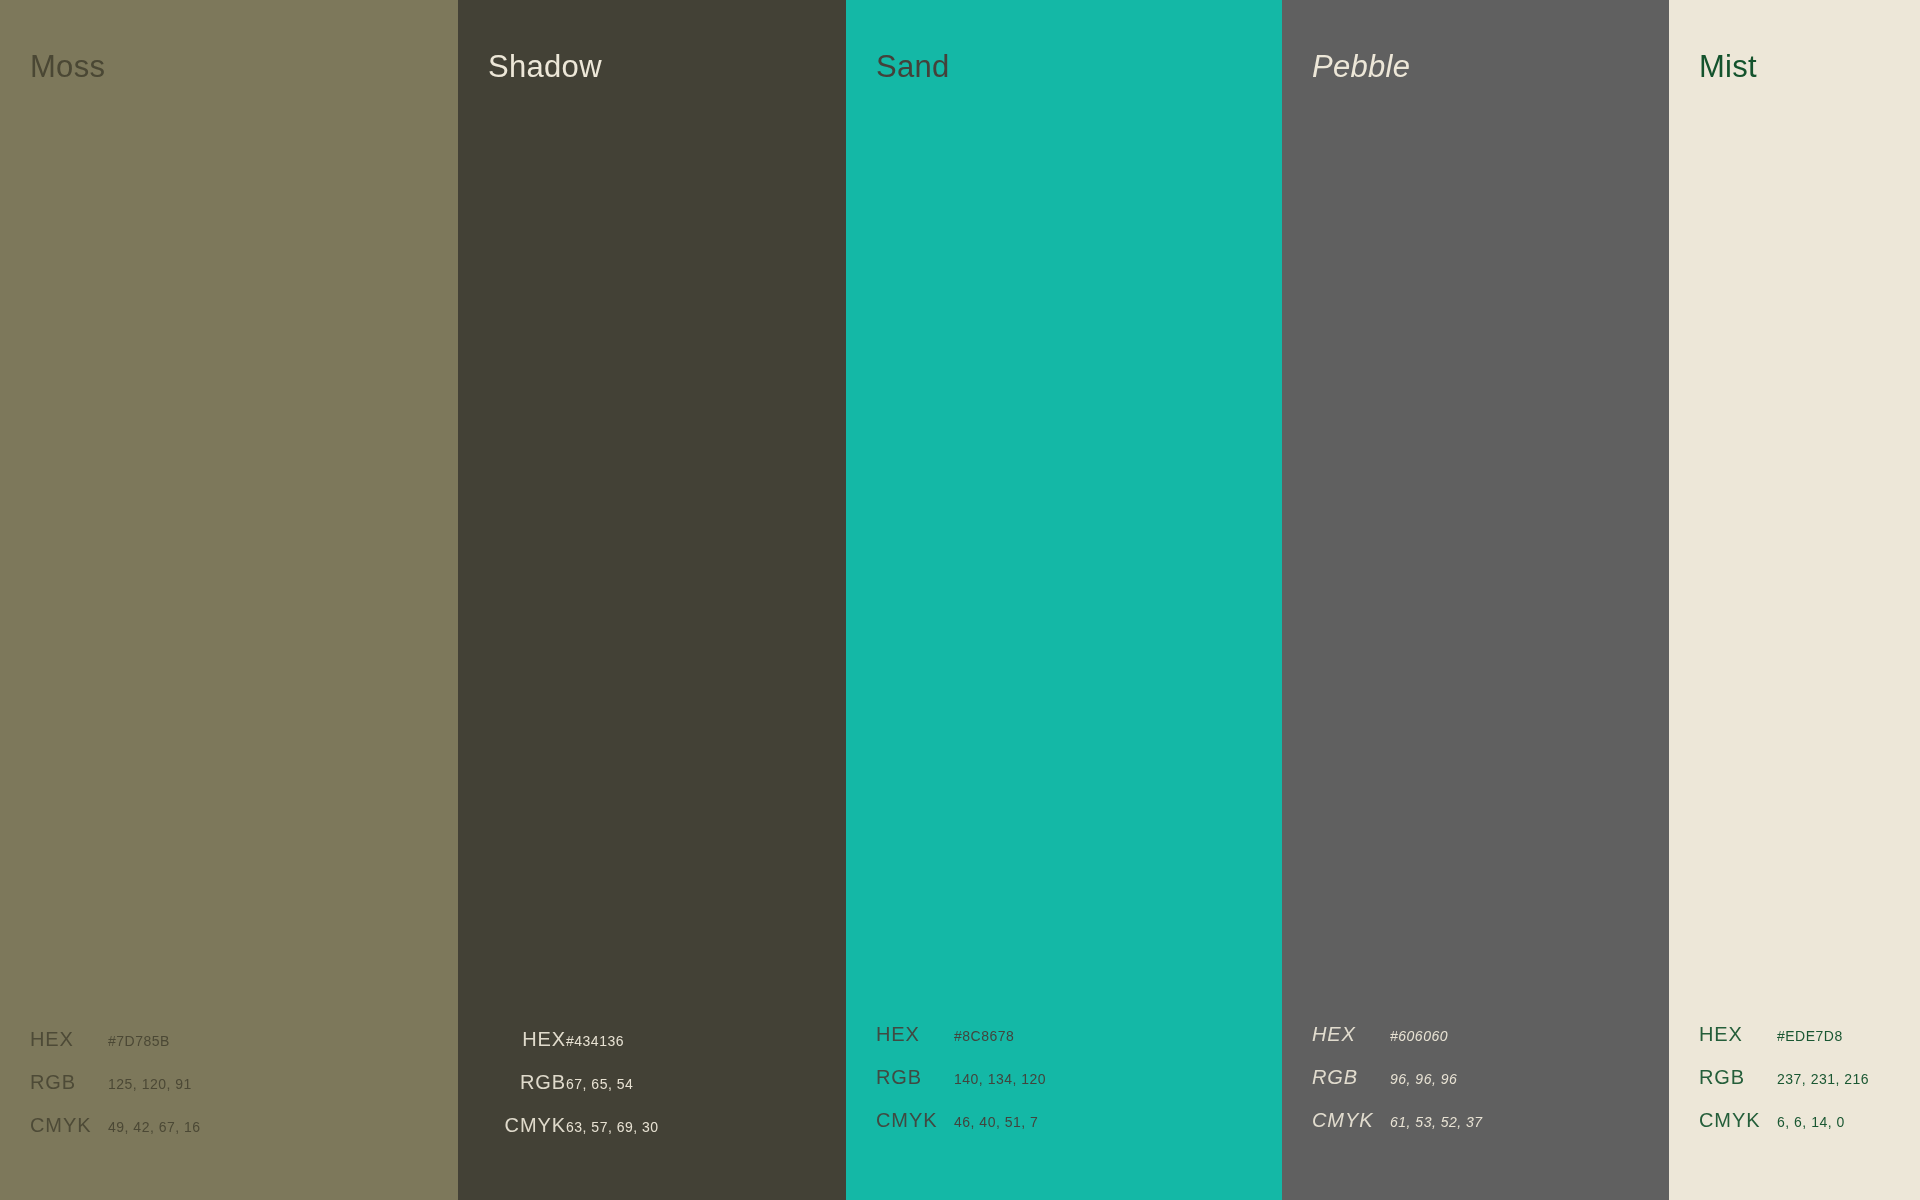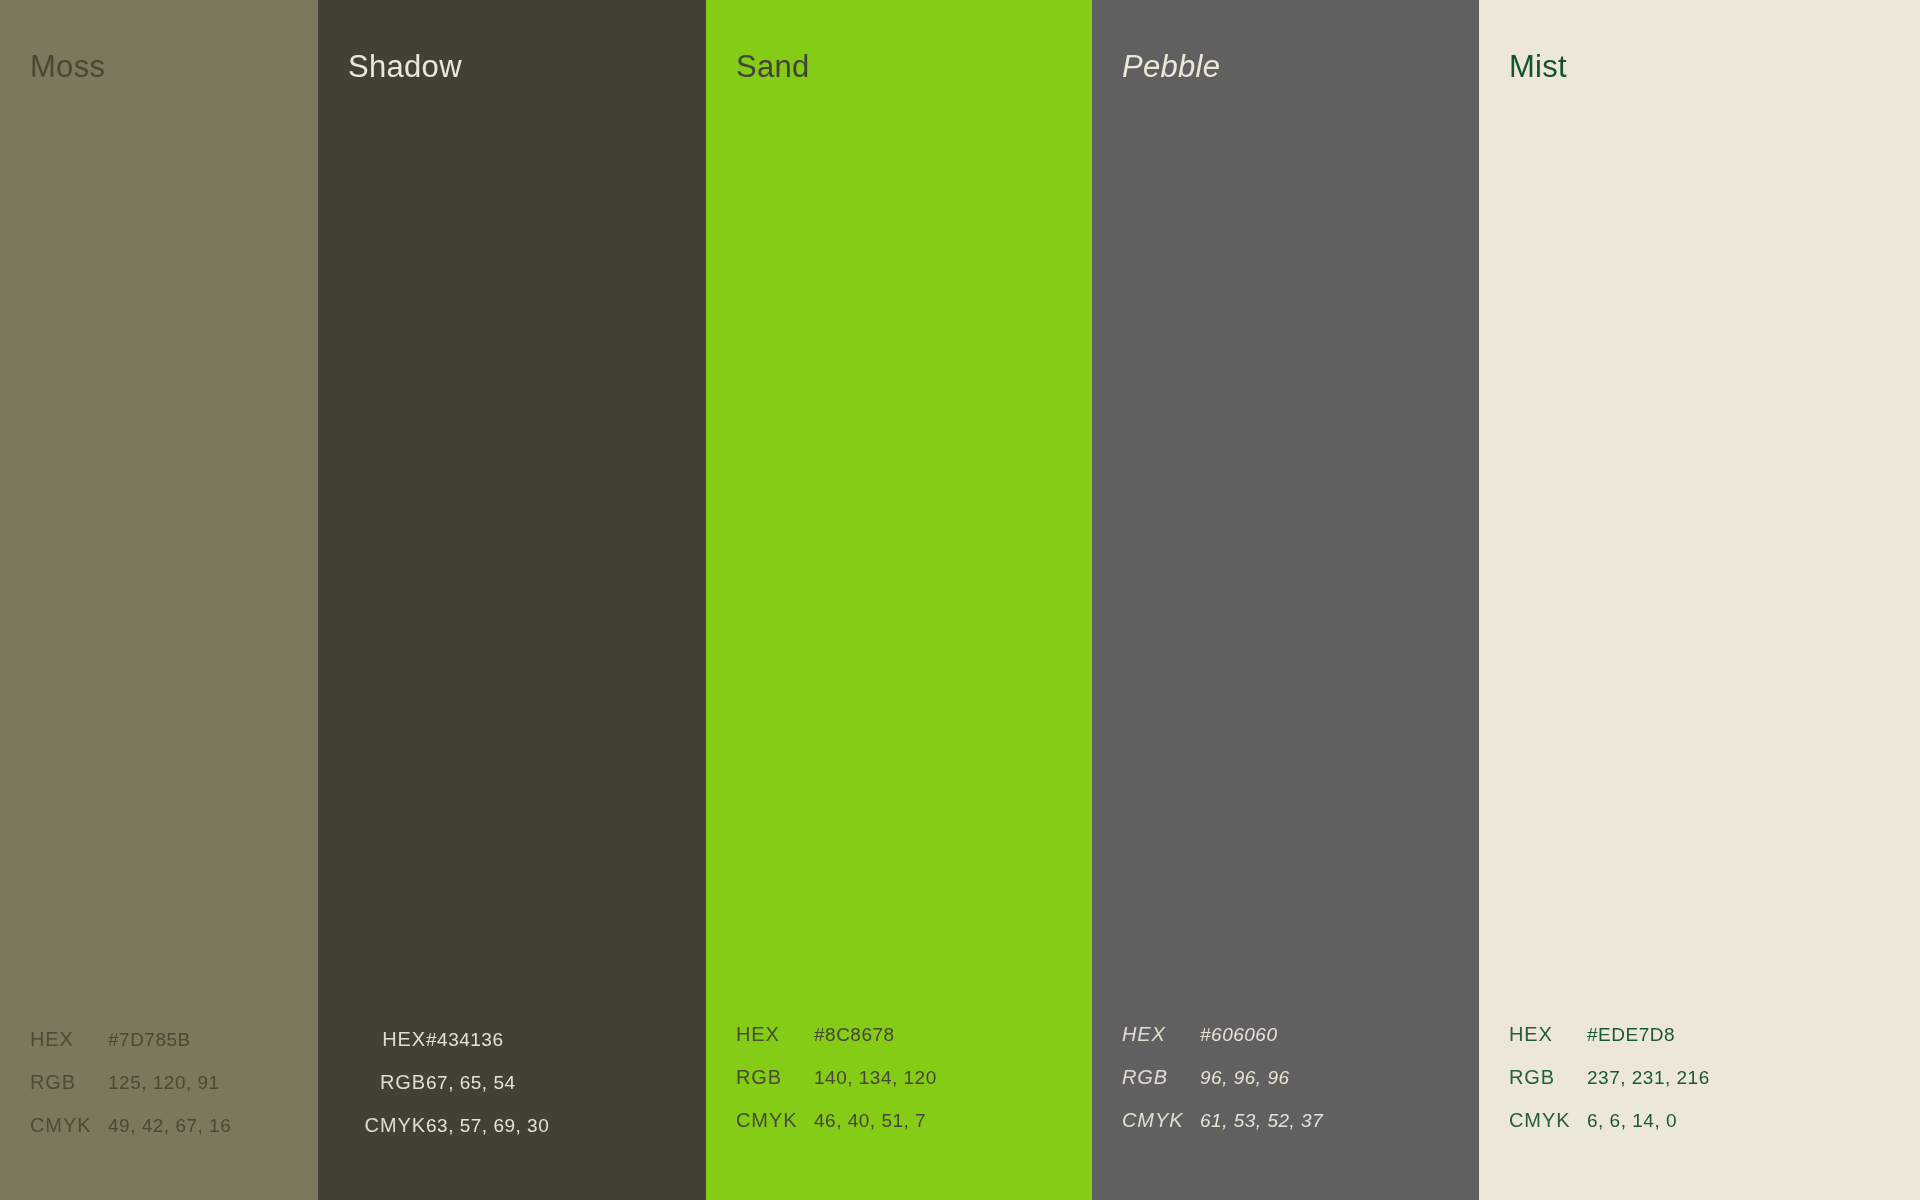--- a/index.html
+++ b/index.html
@@ -57,30 +57,30 @@
   .spec-label {
     flex: 0 0 auto;
     width: 78px;
     font-size: 20px;
     letter-spacing: 0.9px;
     opacity: 0.92;
   }
 
   .spec-value {
     flex: 0 0 auto;
-    font-size: 19px;
+    font-size: 14px;
     letter-spacing: 0.5px;
     opacity: 0.97;
   }
 </style>
 </head>
 <body>
 
 <div id="palette">
-    <div class="swatch" style="width: 318px; background: rgb(125, 120, 91); color: rgb(74, 71, 52); padding-left: 12px;">
+    <div class="swatch" style="width: 458px; background: rgb(125, 120, 91); color: rgb(74, 71, 52); padding-left: 12px;">
       <div class="swatch-title">Moss</div>
       <div class="specs" style="bottom: 43px;">
         <div class="spec-row">
           <span class="spec-label">HEX</span>
           <span class="spec-value">#7D785B</span>
         </div>
         <div class="spec-row">
           <span class="spec-label">RGB</span>
           <span class="spec-value">125, 120, 91</span>
         </div>
@@ -100,21 +100,21 @@
         <div class="spec-row">
           <span class="spec-label">RGB</span>
           <span class="spec-value">67, 65, 54</span>
         </div>
         <div class="spec-row">
           <span class="spec-label">CMYK</span>
           <span class="spec-value">63, 57, 69, 30</span>
         </div>
       </div>
     </div>
-    <div class="swatch" style="width: 386px; background: #84cc16; color: rgb(68, 65, 58);">
+    <div class="swatch" style="width: 436px; background: #14b8a6; color: rgb(68, 65, 58);">
       <div class="swatch-title">Sand</div>
       <div class="specs" style="bottom: 48px;">
         <div class="spec-row">
           <span class="spec-label">HEX</span>
           <span class="spec-value">#8C8678</span>
         </div>
         <div class="spec-row">
           <span class="spec-label">RGB</span>
           <span class="spec-value">140, 134, 120</span>
         </div>

